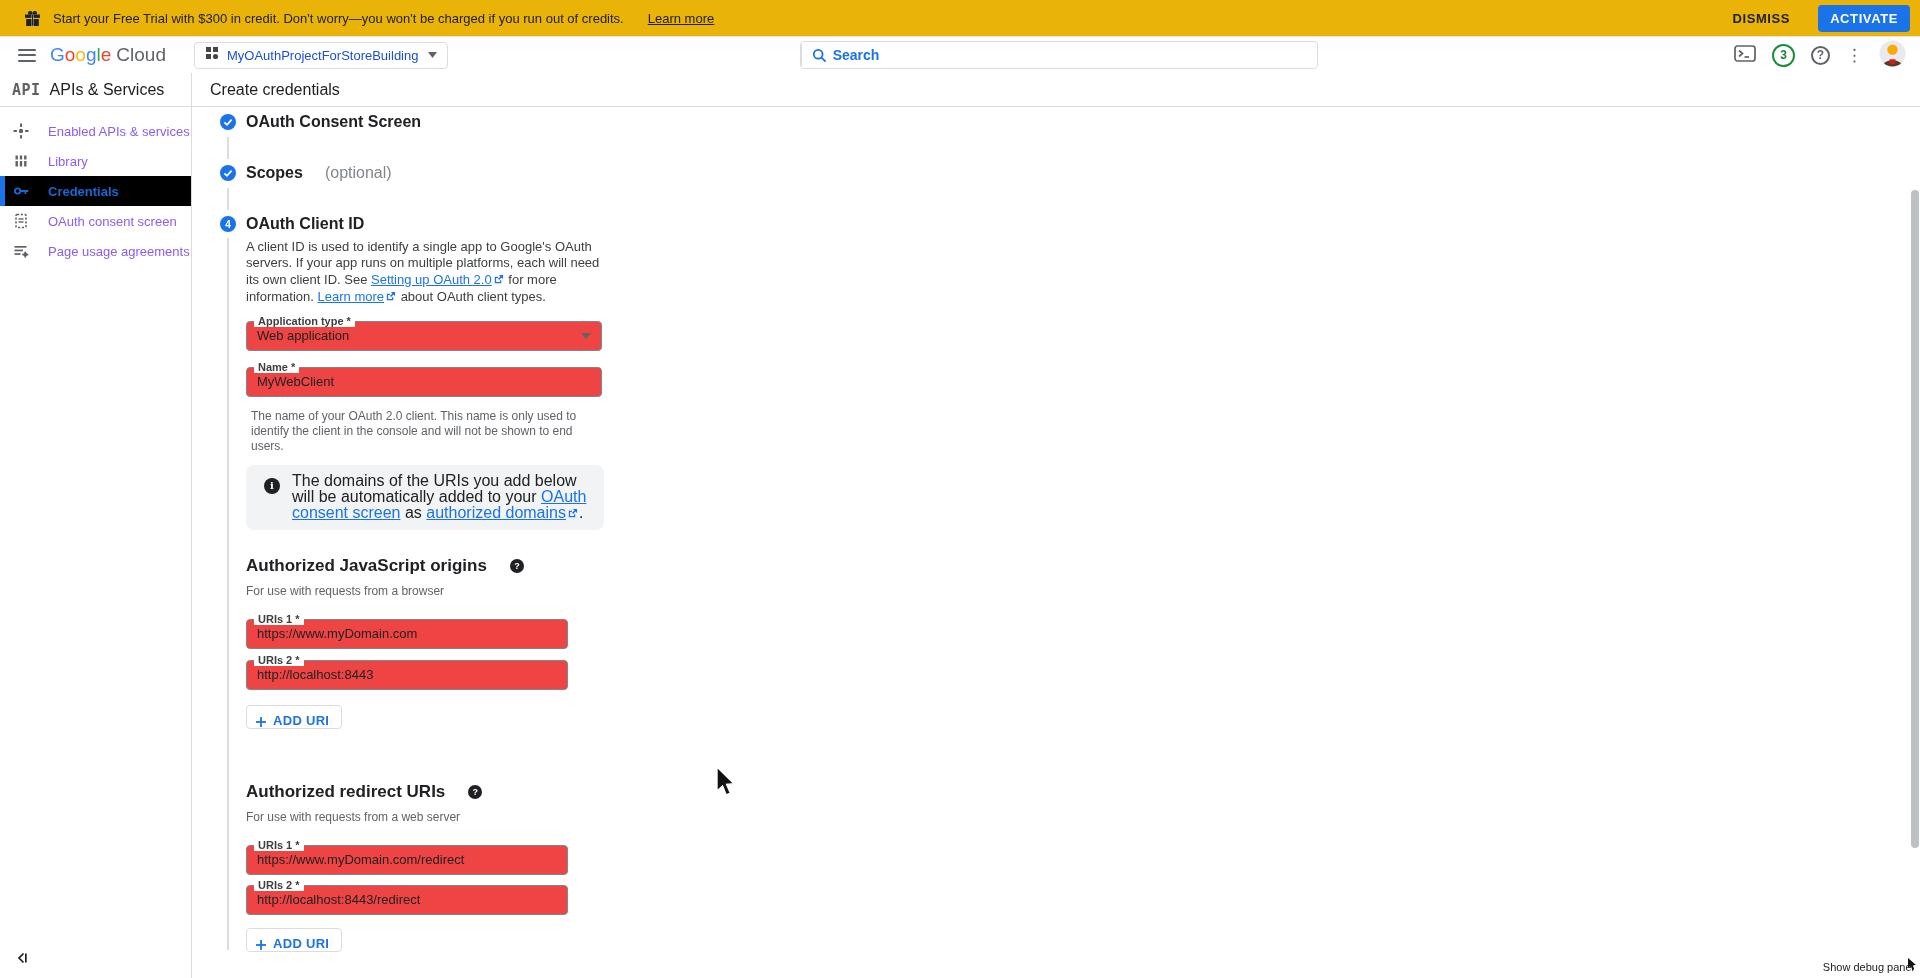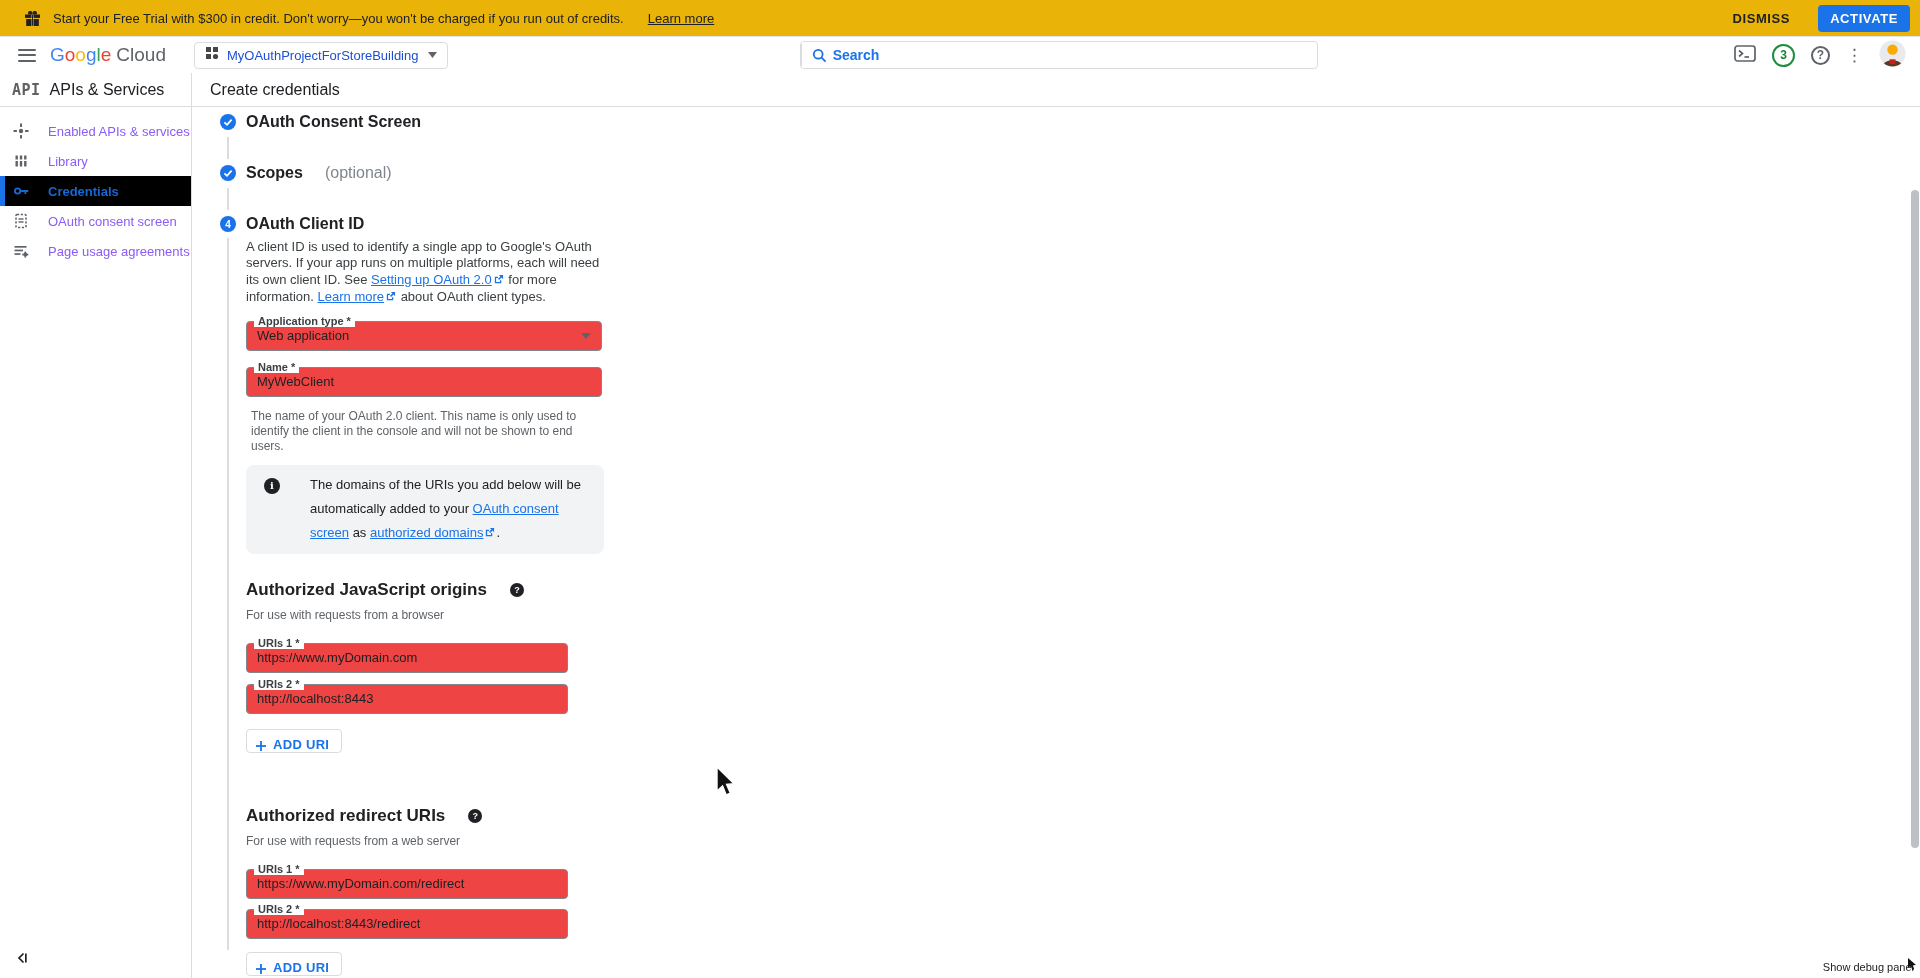--- a/index.html
+++ b/index.html
@@ -69,21 +69,21 @@
   .mfield { position:relative; border:1px solid #80868b; border-radius:4px; height:30px; background:#ef4444; display:flex; align-items:center; padding:4px 10px; }
   .mfield .flabel { position:absolute; top:-7px; left:7px; background:#fff; padding:0 4px; font-size:11px; font-weight:bold; color:#3c4043; }
   .mfield input { border:none; outline:none; flex:1; font-family:"Liberation Sans",sans-serif; font-size:13px; color:#202124; background:transparent; }
   .mfield .val { flex:1; font-size:13px; color:#202124; }
   .w356 { width:356px; } .w322 { width:322px; }
   .mt14 { margin-top:14px; }
   .helper { margin-top:12px; width:352px; font-size:12px; line-height:15px; color:#5f6368; padding-left:5px; }
 
   .infobox { margin-top:11px; width:358px; background:#f1f3f4; border-radius:8px; display:flex; padding:8px 12px 8px 10px; }
   .info-ic { width:16px; height:16px; border-radius:50%; background:#202124; color:#fff; font-size:10px; font-weight:bold; font-family:"DejaVu Serif",serif; display:flex; align-items:center; justify-content:center; margin:5px 6px 0 8px; flex:none; }
-  .infobox .itext { margin-left:24px; font-size:13px; line-height:24px; color:#202124; }
+  .infobox .itext { margin-left:6px; font-size:16px; line-height:16px; color:#202124; }
 
   .sec-h { margin-top:26px; display:flex; align-items:center; gap:23px; }
   .sec-title { font-size:17px; font-weight:bold; color:#202124; }
   .qmark { width:14px; height:14px; border-radius:50%; background:#202124; color:#fff; font-size:9px; font-weight:bold; display:flex; align-items:center; justify-content:center; cursor:pointer; }
   .sec-sub { margin-top:8px; font-size:12px; color:#5f6368; }
   .mt21 { margin-top:21px; } .mt11 { margin-top:11px; } .mt10 { margin-top:10px; }
   .adduri { margin-top:15px; display:inline-flex; align-items:flex-end; gap:6px; border:1px solid #dadce0; border-radius:4px; height:24px; padding:0 12px 0 8px; cursor:pointer; }
   .adduri span { color:#1a73e8; font-size:13px; font-weight:bold; letter-spacing:.3px; }
   .adduri.m2 { margin-top:13px; }
   .sec2 { margin-top:50px; }

